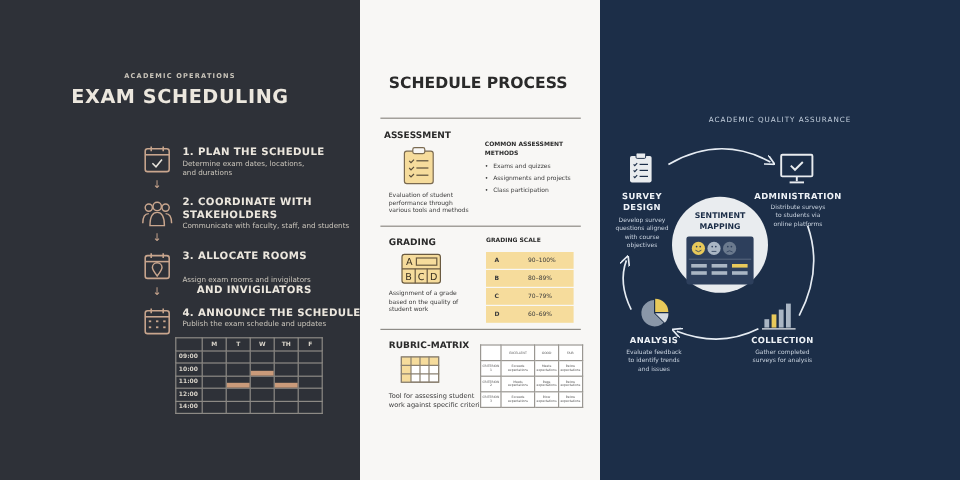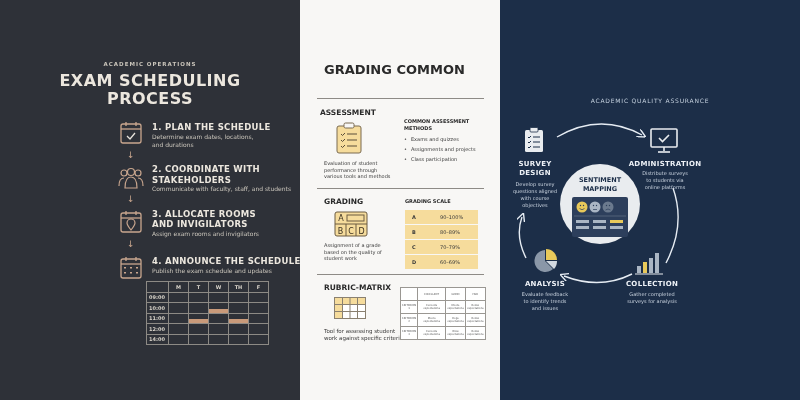--- a/index.html
+++ b/index.html
@@ -47,21 +47,20 @@
   .center-title { position: absolute; left: 560px; top: 176px; width: 80px; text-align: center; font-size: 6.5px; font-weight: bold; line-height: 9px; color: #1c2e48; }
   svg { position: absolute; overflow: visible; }
 </style>
 </head>
 <body>
 
 <div id="p1" class="panel"></div>
 <div class="p1-kicker">ACADEMIC OPERATIONS</div>
 <div class="p1-title">
   <div>EXAM SCHEDULING</div>
-  <div>PROCESS</div>
 </div>
 
 <div class="step" style="top:120px;">
   <svg class="step-icon" style="left:0;top:0;" width="26" height="26" viewBox="0 0 26 26">
     <rect x="3" y="4" width="20" height="19" rx="2" fill="none" stroke="#c9a68e" stroke-width="1.3"></rect>
     <line x1="3" y1="9" x2="23" y2="9" stroke="#c9a68e" stroke-width="1.3"></line>
     <line x1="8" y1="2" x2="8" y2="6" stroke="#c9a68e" stroke-width="1.3"></line>
     <line x1="18" y1="2" x2="18" y2="6" stroke="#c9a68e" stroke-width="1.3"></line>
     <polyline points="9,16 12,19 17,13" fill="none" stroke="#e8e4dc" stroke-width="1.3"></polyline>
   </svg>
@@ -88,21 +87,21 @@
 
 <div class="step" style="top:209px;">
   <svg class="step-icon" style="left:0;top:0;" width="26" height="26" viewBox="0 0 26 26">
     <rect x="3" y="4" width="20" height="19" rx="2" fill="none" stroke="#c9a68e" stroke-width="1.3"></rect>
     <line x1="3" y1="9" x2="23" y2="9" stroke="#c9a68e" stroke-width="1.3"></line>
     <line x1="8" y1="2" x2="8" y2="6" stroke="#c9a68e" stroke-width="1.3"></line>
     <line x1="18" y1="2" x2="18" y2="6" stroke="#c9a68e" stroke-width="1.3"></line>
     <path d="M13,21 Q9,16 9,14 A4,4 0 0 1 17,14 Q17,16 13,21 Z" fill="none" stroke="#c9a68e" stroke-width="1.2"></path>
   </svg>
   <div class="step-title" style="top:0px;">3. ALLOCATE ROOMS</div>
-  <div class="step-title" style="top:10px;">AND INVIGILATORS</div>
+  <div class="step-title" style="top:28px;margin-left:12px;">AND INVIGILATORS</div>
   <div class="step-desc" style="top:21px;">Assign exam rooms and invigilators</div>
 </div>
 <div class="arrow" style="top:239px;">↓</div>
 
 <div class="step" style="top:255px;">
   <svg class="step-icon" style="left:0;top:0;" width="26" height="26" viewBox="0 0 26 26">
     <rect x="3" y="4" width="20" height="19" rx="2" fill="none" stroke="#c9a68e" stroke-width="1.3"></rect>
     <line x1="3" y1="9" x2="23" y2="9" stroke="#c9a68e" stroke-width="1.3"></line>
     <line x1="8" y1="2" x2="8" y2="6" stroke="#c9a68e" stroke-width="1.3"></line>
     <line x1="18" y1="2" x2="18" y2="6" stroke="#c9a68e" stroke-width="1.3"></line>
@@ -167,21 +166,21 @@
         <td></td>
         <td></td>
         <td></td>
         <td></td>
       </tr>
 </tbody>
   </table>
 
 <div id="p2" class="panel"></div>
 <div class="p2-title">
-  <div>GRADING COMMON</div>
+  <div>SCHEDULE PROCESS</div>
 </div>
 <div class="hr" style="top:98px;"></div>
 
 <div class="sec-title" style="left:320px;top:108px;">ASSESSMENT</div>
 <svg style="left:335px;top:122px;" width="28" height="32" viewBox="0 0 28 32">
   <rect x="2" y="4" width="24" height="27" rx="2" fill="#f6dc9c" stroke="#7a6a50" stroke-width="1"></rect>
   <rect x="9" y="1" width="10" height="5" rx="1.5" fill="#f8f7f5" stroke="#7a6a50" stroke-width="1"></rect>
   <g stroke="#5a4e3a" stroke-width="1" fill="none">
     <polyline points="6,12 7.5,13.5 10,11"></polyline>
       <line x1="12" y1="12" x2="22" y2="12"></line>

